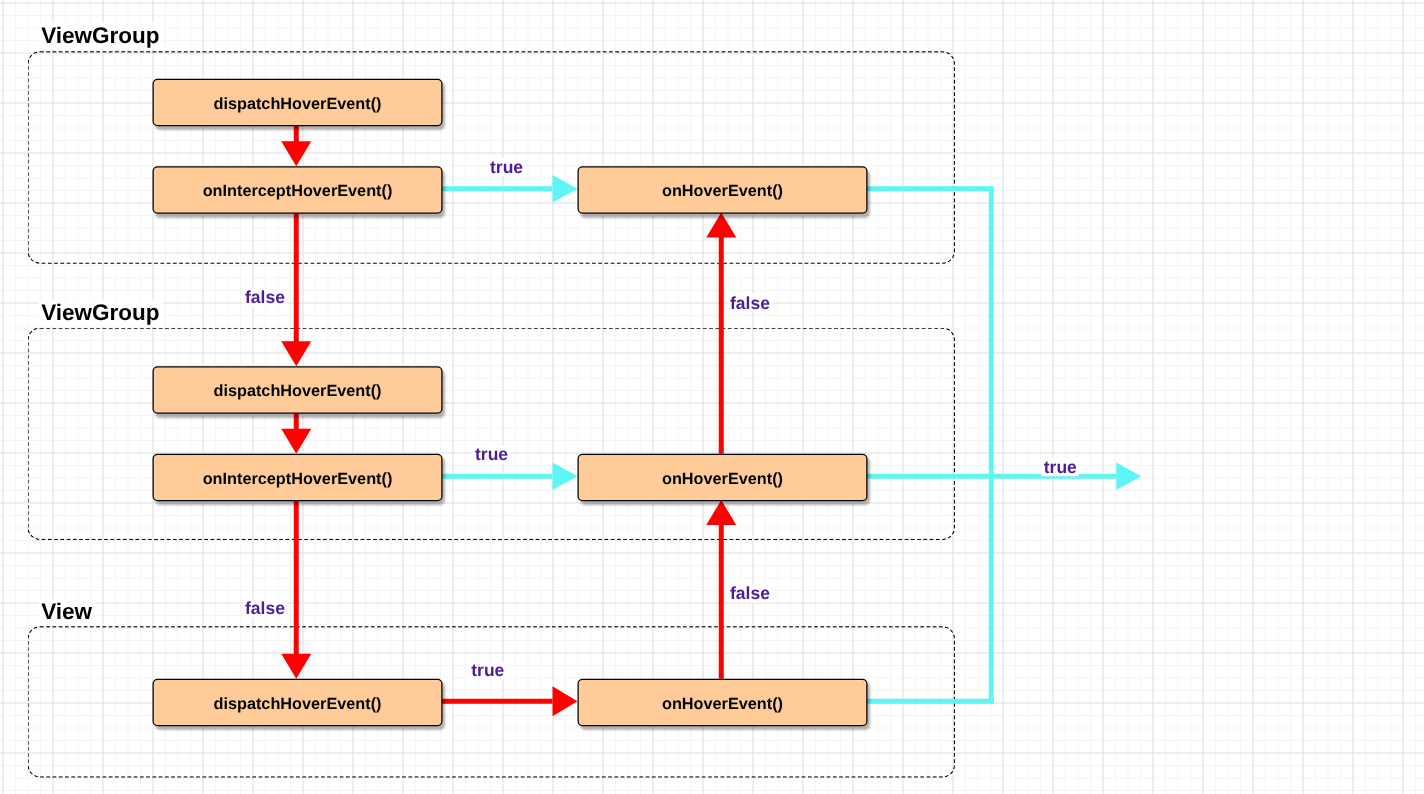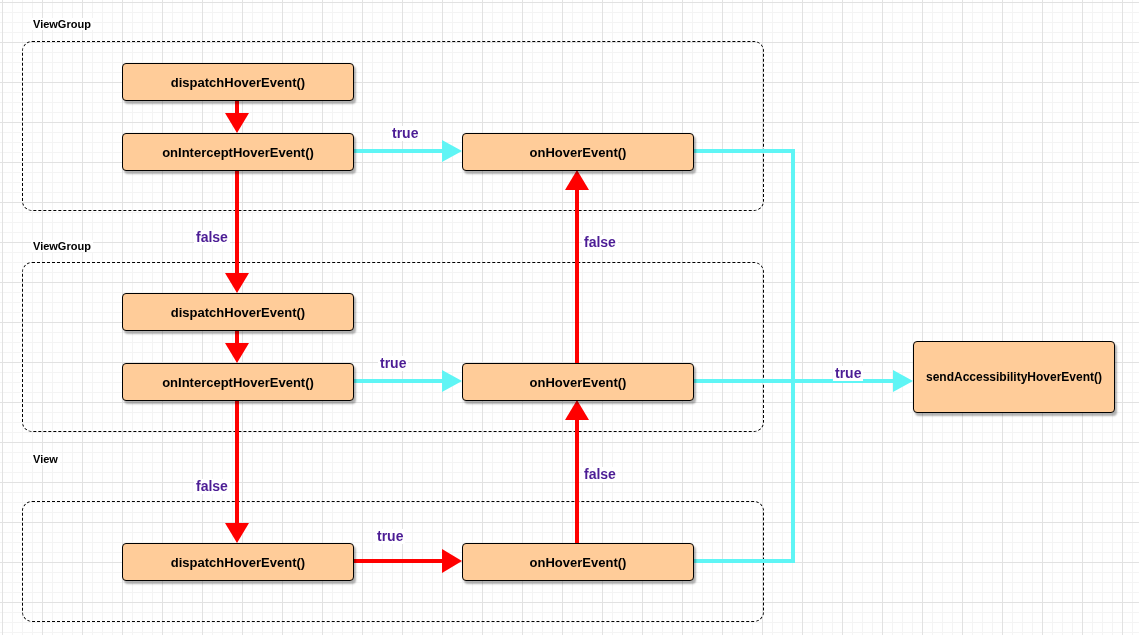--- a/index.html
+++ b/index.html
@@ -8,21 +8,21 @@
     background-color:#ffffff;
     background-image:
       linear-gradient(to right, #e2e2e2 1px, transparent 1px),
       linear-gradient(to bottom, #e2e2e2 1px, transparent 1px),
       linear-gradient(to right, #f4f4f4 1px, transparent 1px),
       linear-gradient(to bottom, #f4f4f4 1px, transparent 1px);
     background-size: 40px 40px, 40px 40px, 10px 10px, 10px 10px;
     background-position: 2px 2px, 2px 2px, 2px 2px, 2px 2px;
   }
   .group { position:absolute; border:1px dashed #000; border-radius:10px; background:transparent; }
-  .group-label { position:absolute; font-size:11px; font-weight:bold; color:#000; background:#fff; padding:0 2px; white-space:nowrap; }
+  .group-label { position:absolute; font-size:18px; font-weight:bold; color:#000; background:#fff; padding:0 2px; white-space:nowrap; }
   .node {
     position:absolute; background:#FFCC99; border:1.5px solid #000; border-radius:4px;
     box-shadow:2px 3px 2px rgba(0,0,0,0.30);
     display:flex; align-items:center; justify-content:center;
     font-size:13px; font-weight:bold; color:#000; white-space:nowrap;
   }
   .node.small { font-size:12px; }
   .line { position:absolute; }
   .red  { background:#FF0000; }
   .cyan { background:#5FF5F5; }
@@ -38,21 +38,21 @@
 
 <div id="stage">
 
   <div class="group" style="left:22px; top:41px; width:740px; height:168px;"></div>
   <div class="group-label" style="left:31px; top:18px;">ViewGroup</div>
 
   <div class="group" style="left:22px; top:262px; width:740px; height:168px;"></div>
   <div class="group-label" style="left:31px; top:240px;">ViewGroup</div>
 
   <div class="group" style="left:22px; top:501px; width:740px; height:119px;"></div>
-  <div class="group-label" style="left:31px; top:453px;">View</div>
+  <div class="group-label" style="left:31px; top:479px;">View</div>
 
   <div class="line red" style="left:235px; top:99px; width:4px; height:15px;"></div>
   <div class="ah ah-down-red" style="left:225px; top:113px;"></div>
 
   <div class="line red" style="left:235px; top:169px; width:4px; height:105px;"></div>
   <div class="ah ah-down-red" style="left:225px; top:273px;"></div>
 
   <div class="line red" style="left:235px; top:329px; width:4px; height:15px;"></div>
   <div class="ah ah-down-red" style="left:225px; top:343px;"></div>
 
@@ -95,15 +95,14 @@
   <div class="node" style="left:122px; top:133px; width:230px; height:36px;">onInterceptHoverEvent()</div>
   <div class="node" style="left:462px; top:133px; width:230px; height:36px;">onHoverEvent()</div>
 
   <div class="node" style="left:122px; top:293px; width:230px; height:36px;">dispatchHoverEvent()</div>
   <div class="node" style="left:122px; top:363px; width:230px; height:36px;">onInterceptHoverEvent()</div>
   <div class="node" style="left:462px; top:363px; width:230px; height:36px;">onHoverEvent()</div>
 
   <div class="node" style="left:122px; top:543px; width:230px; height:36px;">dispatchHoverEvent()</div>
   <div class="node" style="left:462px; top:543px; width:230px; height:36px;">onHoverEvent()</div>
 
-  <div class="node small" style="left:913px; top:341px; width:200px; height:70px;">sendAccessibilityHoverEvent()</div>
 
 </div>
 
 </body></html>

